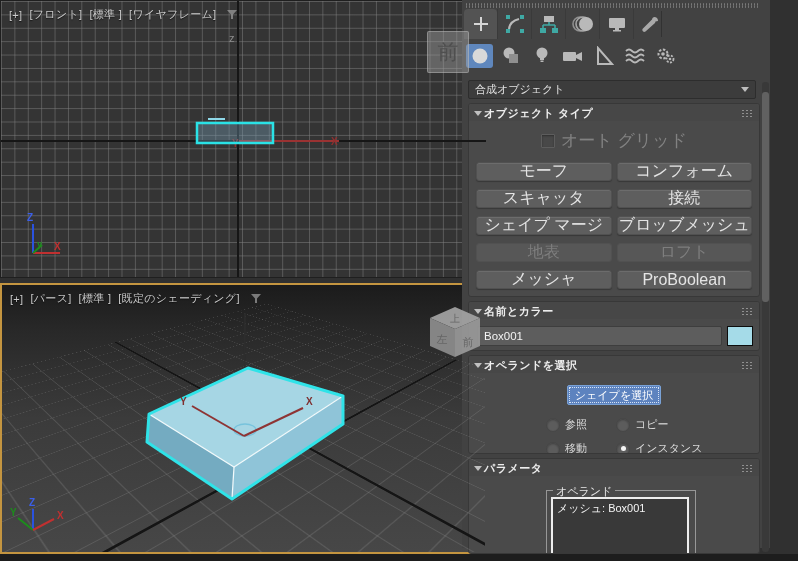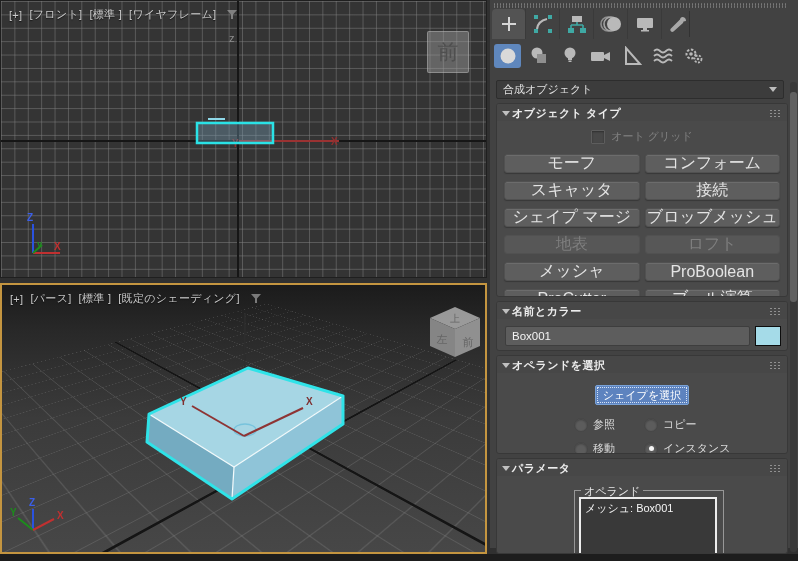--- a/index.html
+++ b/index.html
@@ -24,21 +24,21 @@
     display:flex;align-items:center;justify-content:center;font-size:21px;color:#4f4f4f;}
   
   #pgrid-wrap{position:absolute;left:0;top:0;width:483px;height:267px;overflow:hidden;z-index:1;}
   #pgrid{position:absolute;left:-110px;top:-152px;width:820px;height:620px;
     background-image:linear-gradient(to right,rgba(150,150,150,.26) 1.5px,transparent 1.5px),
                      linear-gradient(to bottom,rgba(150,150,150,.26) 1.5px,transparent 1.5px);
     background-size:36px 36px;transform:perspective(430px) rotateX(57deg) rotateZ(45deg);}
   .pgx{position:absolute;left:0;right:0;top:50%;height:2.5px;background:#151515;}
   .pgy{position:absolute;top:0;bottom:0;left:50%;width:2.5px;background:#151515;}
   
-  #panel{position:absolute;left:490px;top:0;width:308px;height:548px;background:#424242;}
+  #panel{position:absolute;left:462px;top:0;width:308px;height:548px;background:#424242;}
   #panel-grip{position:absolute;left:3px;top:3px;right:12px;height:5px;
     background-image:radial-gradient(circle,#7d7d7d .8px,transparent 1px);background-size:3px 2.6px;}
   .tabrow{position:absolute;left:2px;top:9px;height:30px;display:flex;align-items:stretch;}
   .tab{width:33px;display:flex;align-items:center;justify-content:center;border-left:1px solid rgba(0,0,0,.12);}
   .tab:first-child{border-left:none;}
   .tab.active{background:#535353;border-radius:4px 4px 0 0;border-left:none;}
   .tab-sep{position:absolute;left:199px;top:11px;width:1px;height:26px;background:#323232;}
   .catrow{position:absolute;left:4px;top:43px;height:26px;display:flex;gap:4px;align-items:center;}
   .cat{width:27px;height:24px;display:flex;align-items:center;justify-content:center;border-radius:3px;}
   .cat.active{background:#5f87bd;}
@@ -55,21 +55,21 @@
     background:#474747;font-size:11px;font-weight:bold;color:#ededed;}
   .ro-caret{width:0;height:0;border-left:4px solid transparent;border-right:4px solid transparent;
     border-top:5px solid #c0c0c0;}
   .ro-title{flex:1;letter-spacing:.5px;}
   .grip{width:12px;height:9px;background-image:radial-gradient(circle,#9d9d9d .8px,transparent 1px);
     background-size:4px 3px;opacity:.85;}
   
   .cb-row{margin:8px 0 2px 0;display:flex;justify-content:center;align-items:center;gap:6px;}
   .checkbox{width:12px;height:12px;background:#484848;border:1px solid #5d5d5d;border-radius:1px;
     box-shadow:inset 0 1px 2px rgba(0,0,0,.35);}
-  .cb-label{font-size:11px;color:#828282;}
+  .cb-label{font-size:17px;color:#828282;}
   .btn-grid{display:grid;grid-template-columns:1fr 1fr;column-gap:5px;row-gap:8px;padding:8px 7px 9px 7px;}
   .otb{height:17px;background:#5e5e5e;border:1px solid #515151;border-radius:3px;
     box-shadow:inset 0 1px 0 rgba(255,255,255,.09),0 1px 1px rgba(0,0,0,.25);
     color:#e4e4e4;font-size:16px;display:flex;align-items:center;justify-content:center;cursor:default;}
   .otb.disabled{color:#7e7e7e;background:#575757;box-shadow:none;}
   
   .nc-body{display:flex;gap:5px;padding:7px 6px 8px 8px;align-items:center;}
   .nc-input{flex:1;height:20px;background:#5d5d5d;border:1px solid #3e3e3e;border-radius:2px;
     color:#f3f3f3;font-size:11.5px;font-family:"Liberation Sans",sans-serif;padding:0 6px;box-sizing:border-box;}
   .nc-swatch{width:26px;height:20px;border:1px solid #0d0d0d;box-sizing:border-box;}

